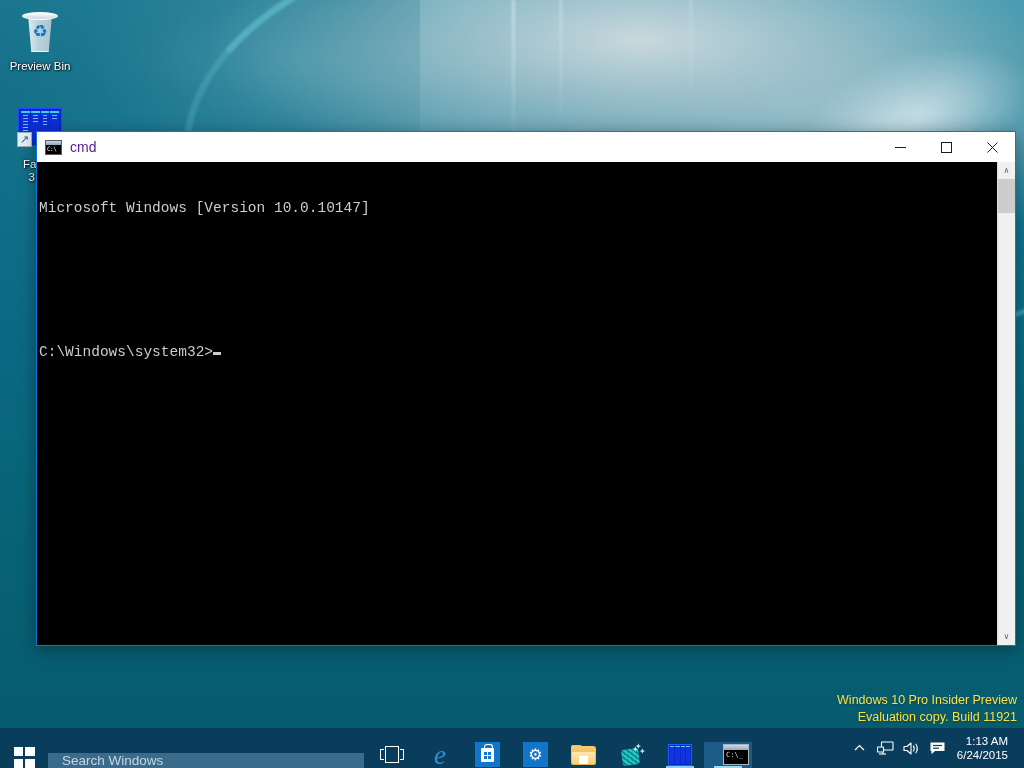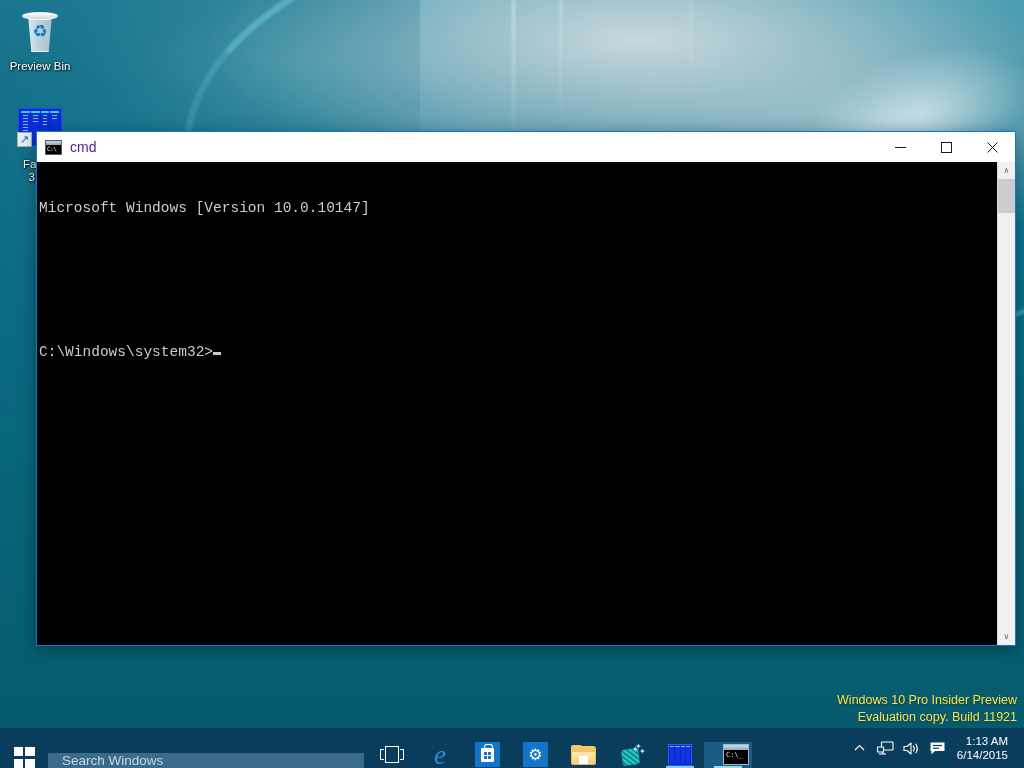--- a/index.html
+++ b/index.html
@@ -716,19 +716,19 @@
       </div>
       <div class="tray-icon">
         <svg width="17" height="15" viewBox="0 0 17 15">
           <path d="M1.5 1.5 H15.5 V10 H6 L2.5 13.2 V10 H1.5 Z" fill="#ffffff"></path>
           <line x1="4" y1="4.5" x2="13" y2="4.5" stroke="#0a3d5c" stroke-width="1.2"></line>
           <line x1="4" y1="7.2" x2="10" y2="7.2" stroke="#0a3d5c" stroke-width="1.2"></line>
         </svg>
       </div>
       <div id="clock">
         <div>1:13 AM</div>
-        <div>6/14/2015</div>
+        <div>6/24/2015</div>
       </div>
     </div>
 
   </div>
 
 </div>
 
 </body></html>

